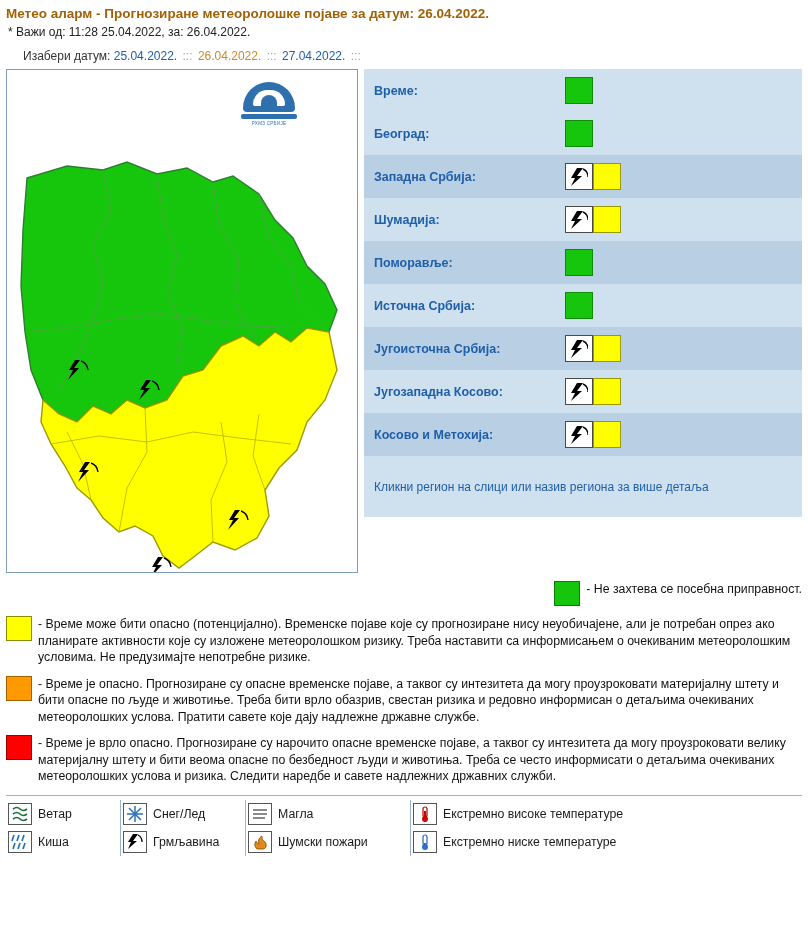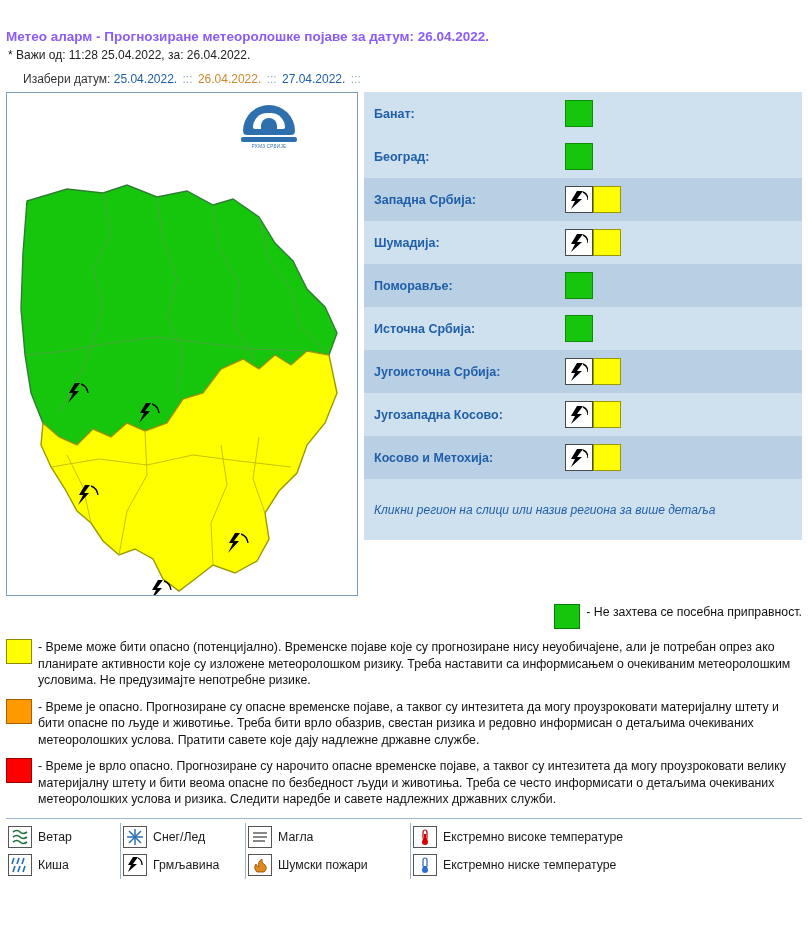--- a/index.html
+++ b/index.html
@@ -15,25 +15,24 @@
     color: #1a1a1a;
     overflow: hidden;
   }
   .page {
     position: relative;
     width: 808px;
     height: 934px;
   }
   
   .title {
-    color: #8b5cf6;
+    color: #a16207;
     font-weight: bold;
     font-size: 13.5px;
     padding: 6px 0 0 6px;
-    margin-top: 23px;
   }
   .valid {
     font-size: 12px;
     color: #222;
     padding: 4px 0 0 8px;
   }
   .datepick {
     font-size: 12px;
     color: #1f5fa9;
     padding: 10px 0 6px 23px;
@@ -144,21 +143,20 @@
   .sw.green { background: #16c60c; border-color:#0e8c08; }
   .sw.yellow { background: #ffff00; border-color:#9a9a00; }
   .sw.white { background: #ffffff; position: relative; }
   .sw.white svg { position:absolute; left:4px; top:3px; }
   .r-foot {
     background: #cfe0ee;
     color: #1f5fa9;
     font-size: 12px;
     padding: 10px;
     height: 30px;
-    font-style: italic;
   }
 
   
   .legend {
     padding: 8px 6px 0 6px;
   }
   .legrow {
     display: flex;
     align-items: flex-start;
     margin-bottom: 10px;
@@ -289,21 +287,21 @@
             <path d="M12,1 q6,2 7,9" stroke="#000" stroke-width="1.4" fill="none"></path>
           </g>
         </g>
       </svg>
     </div>
 
     <div class="regions">
       <table>
         <tbody>
         <tr class="r-row-b">
-          <td class="r-name">Банат:</td>
+          <td class="r-name">Време:</td>
           <td class="r-icons">
             <div class="swatches">
               <div class="sw green"></div>
             </div>
           </td>
         </tr>
         <tr class="r-row-b">
           <td class="r-name">Београд:</td>
           <td class="r-icons">
             <div class="swatches">

